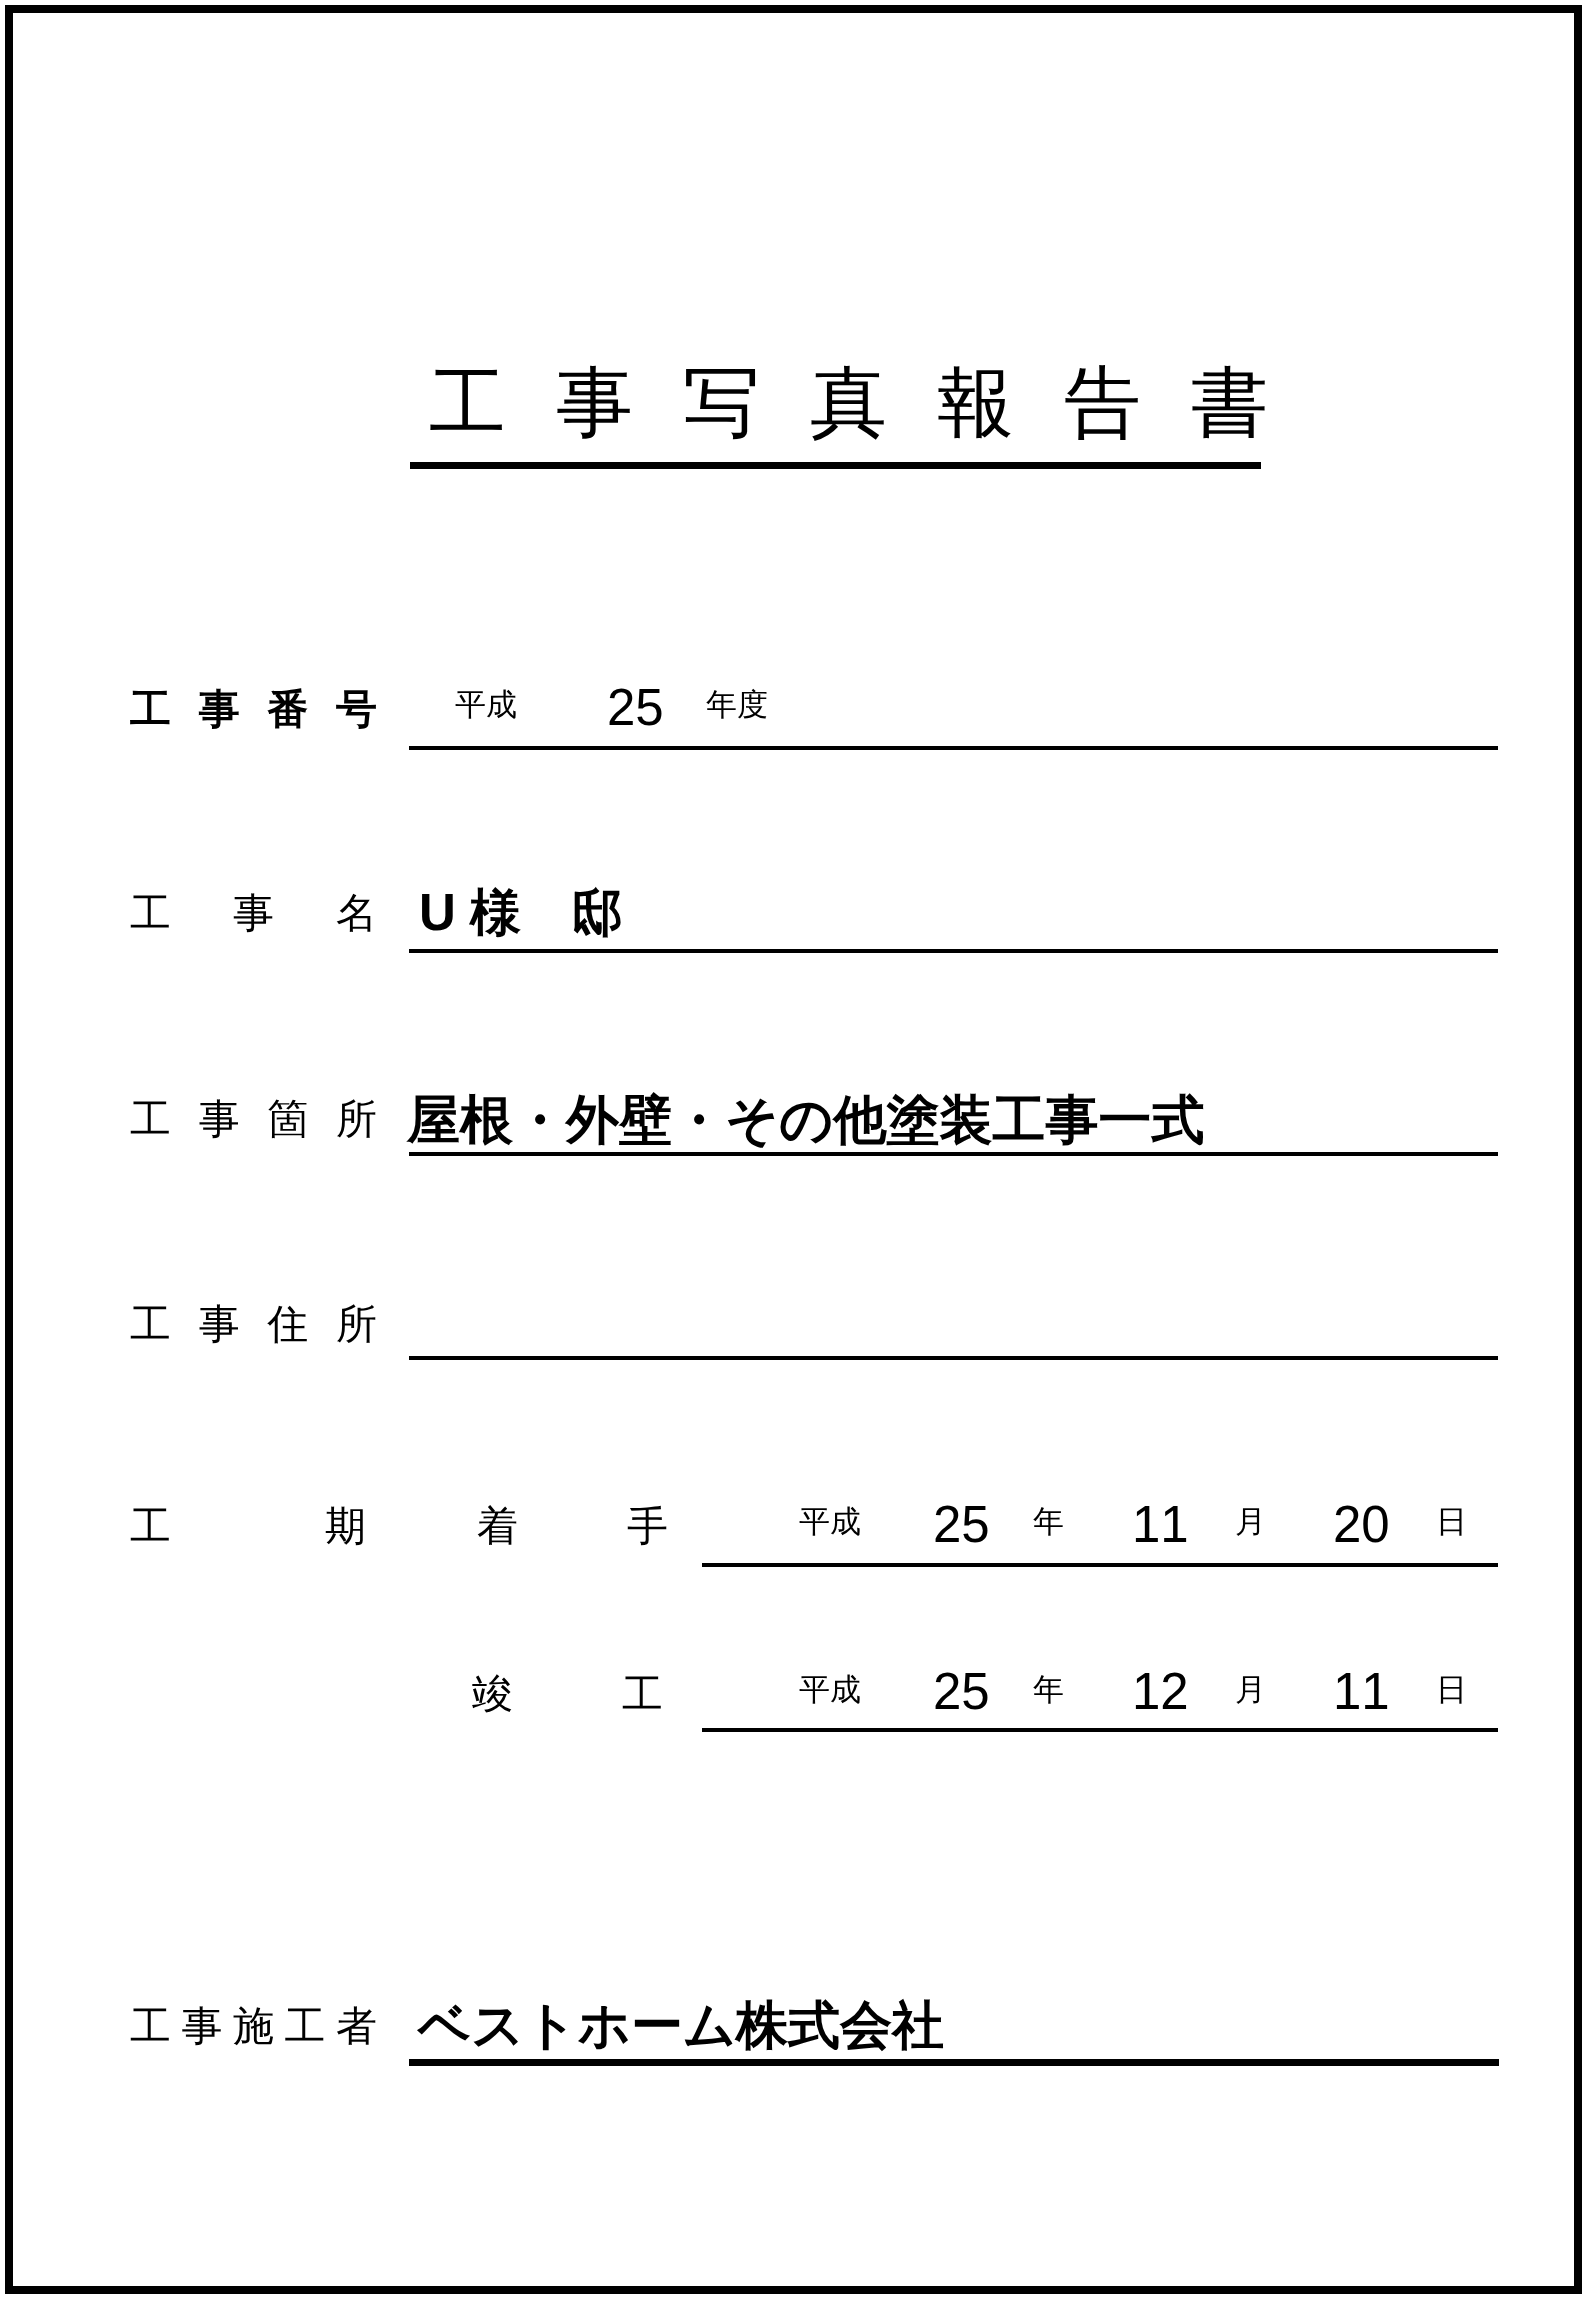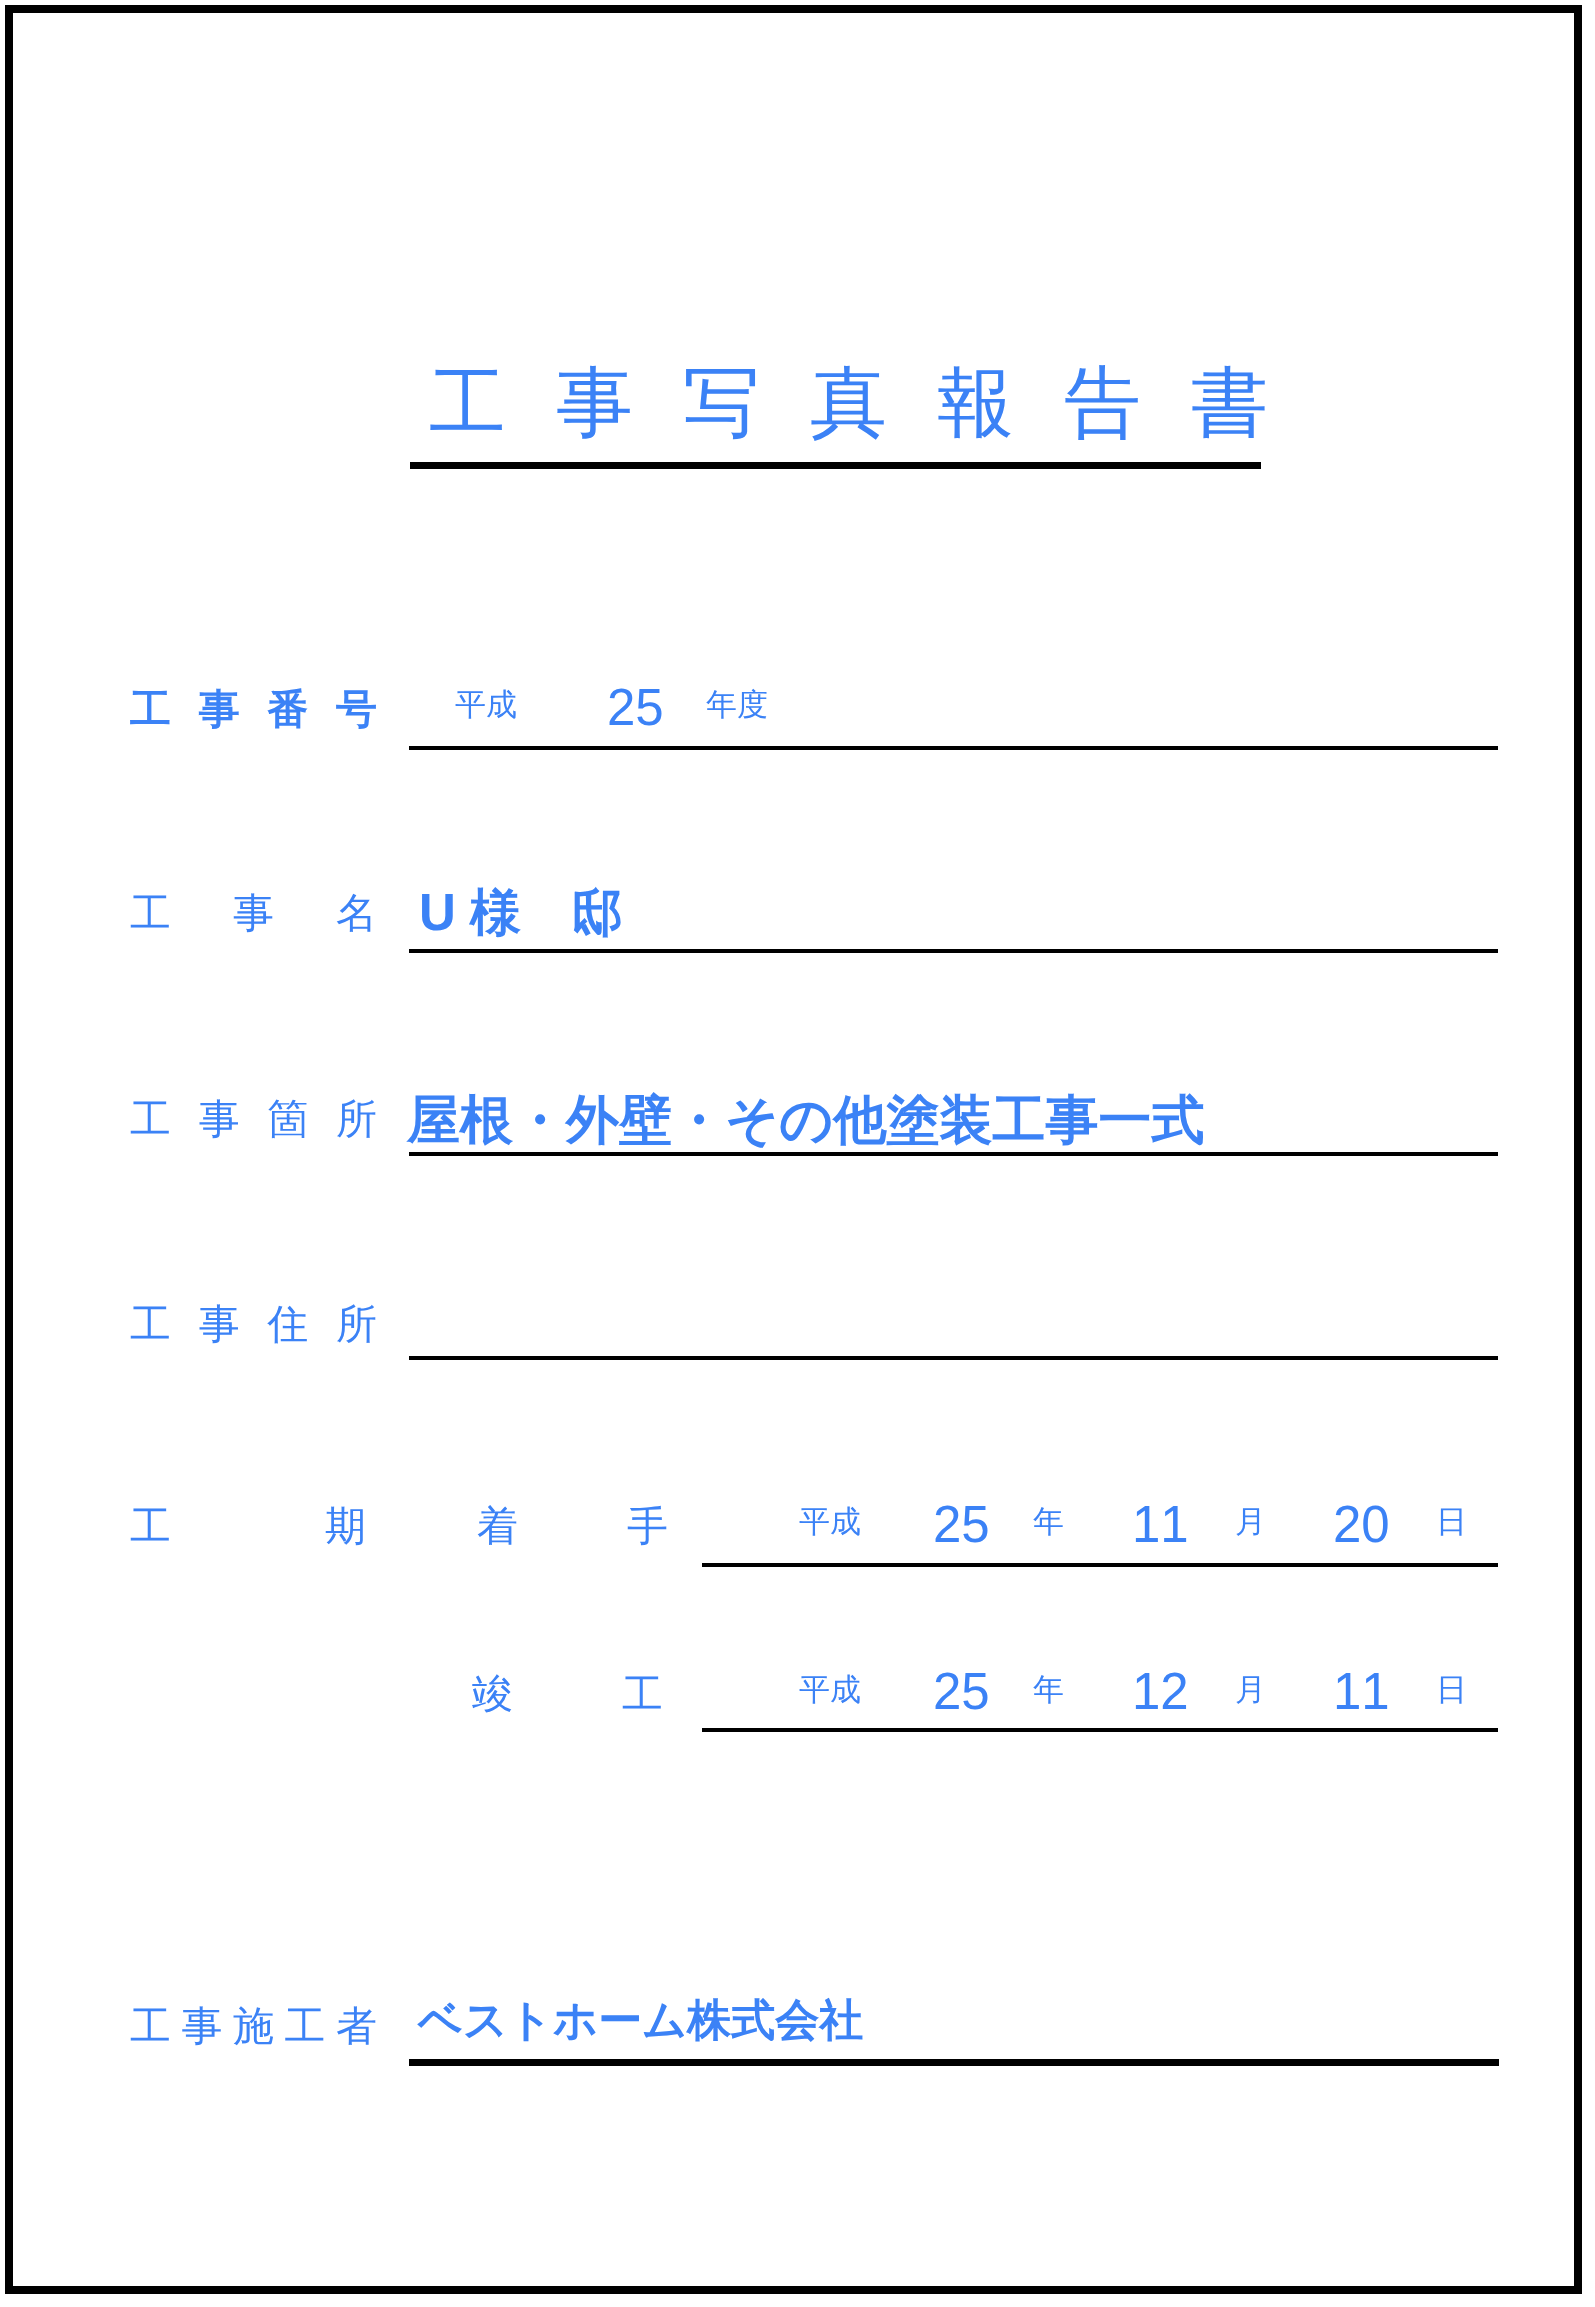--- a/index.html
+++ b/index.html
@@ -1,20 +1,20 @@
 <!DOCTYPE html>
 <html style="font-size:12.7px"><head>
 <meta charset="utf-8">
 <style>
   html,body{margin:0;padding:0;background:#ffffff;}
   .page{
     position:relative;
     width:1595px;height:2307px;
     background:#ffffff;
-    color:#3b82f6;
+    color:#000000;
     overflow:hidden;
     font-kerning:none;
   }
   .frame{
     position:absolute;
     left:4.7px;top:4.7px;
     width:1577px;height:2289px;
     border:8.7px solid #000;
     box-sizing:border-box;
   }
@@ -98,17 +98,17 @@
   <div class="sval" style="left:799px;top:1674px;">平成</div>
   <div class="num" style="left:933px;top:1666px;">25</div>
   <div class="sval" style="left:1033px;top:1674px;">年</div>
   <div class="num" style="left:1132px;top:1666px;">12</div>
   <div class="sval" style="left:1235px;top:1674px;">月</div>
   <div class="num" style="left:1333px;top:1666px;">11</div>
   <div class="sval" style="left:1436px;top:1674px;">日</div>
   <div class="rule" style="left:702px;top:1728px;width:796px;height:4px;"></div>
 
   <div class="flabel" style="left:130px;top:2006px;width:247px;">工事施工者</div>
-  <div class="gval" style="left:418px;top:1999px;font-size:44px;font-family:Liberation Serif, serif;">ベストホーム株式会社</div>
+  <div class="gval" style="left:418px;top:1999px;font-size:52px;">ベストホーム株式会社</div>
   <div class="rule" style="left:409px;top:2059px;width:1090px;height:7.1px;"></div>
 
 </div>
 
 
 </body></html>

